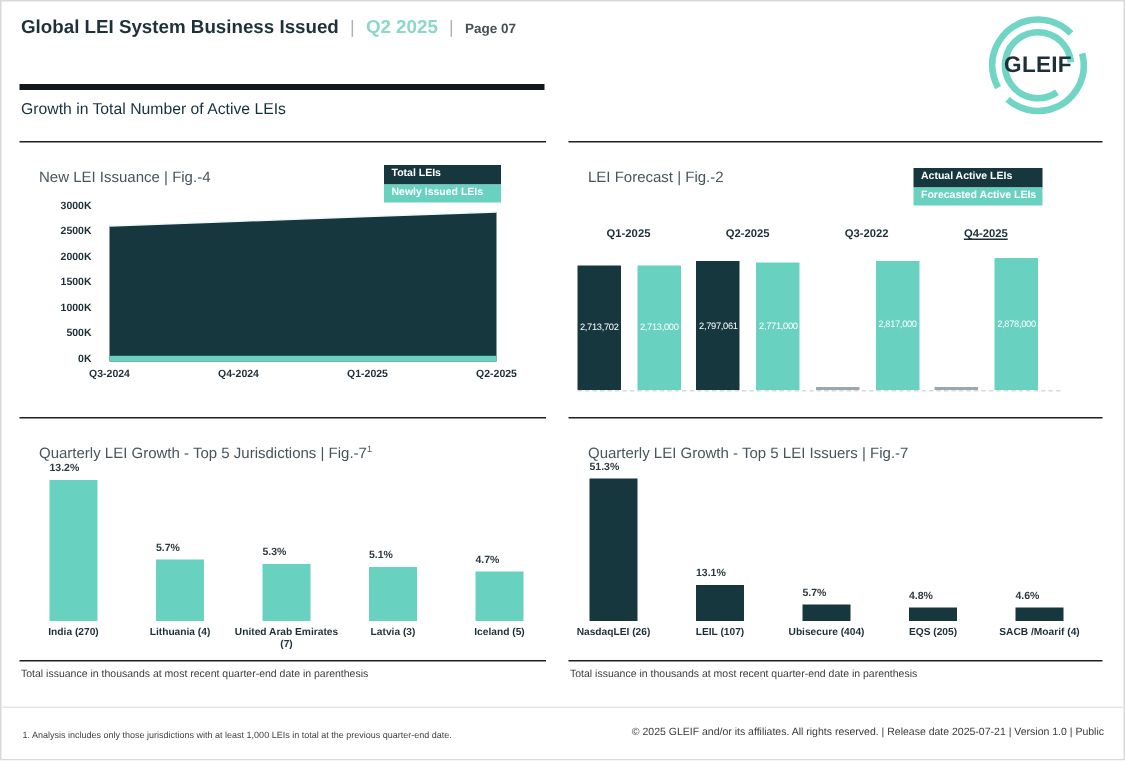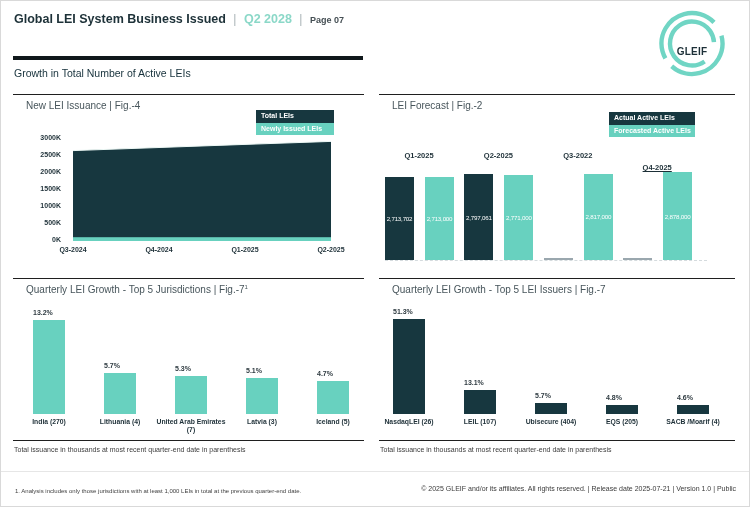--- a/index.html
+++ b/index.html
@@ -8,33 +8,33 @@
 
   
   .hdr{position:absolute;left:13px;top:8px;white-space:nowrap;}
   .t-main{font-weight:bold;font-size:12.5px;color:#1d3138;}
   .t-sep{color:#a9b3b6;font-size:12px;margin:0 3px;font-weight:400;}
   .t-period{font-weight:bold;font-size:12.5px;color:var(--teal-head);}
   .t-page{font-weight:bold;font-size:9px;color:#454f54;}
   .logo{position:absolute;left:656px;top:6px;width:70px;height:72px;}
   .logo svg{position:absolute;left:0;top:0;}
   .logo .ring{fill:none;stroke:var(--logo);stroke-width:4.4px;}
-  .logo-text{position:absolute;left:0;top:8px;width:70px;height:72px;display:flex;align-items:center;
-             justify-content:center;font-weight:bold;font-size:10px;color:#1d3038;letter-spacing:.2px;}
+  .logo-text{position:absolute;left:0;top:0;width:70px;height:72px;display:flex;align-items:center;
+             justify-content:center;font-weight:bold;font-size:15px;color:#1d3038;letter-spacing:.2px;}
 
   .black-bar{position:absolute;left:12px;top:55px;width:350px;height:4px;background:#10181b;}
   .section-title{position:absolute;left:13px;top:66px;margin:0;font-size:10.5px;font-weight:normal;color:#16313b;}
 
   
   .panel{position:absolute;border-top:1.5px solid #1f1f1f;}
   .tl{left:12px;top:93px;width:351px;height:172px;}
   .tr{left:378px;top:93px;width:356px;height:172px;}
   .bl{left:12px;top:277px;width:351px;height:178px;}
   .br{left:378px;top:277px;width:356px;height:178px;}
-  .panel-title{position:absolute;left:1px;top:5px;font-size:10px;color:#47555b;padding-left:12px;}
+  .panel-title{position:absolute;left:1px;top:18px;font-size:10px;color:#47555b;padding-left:12px;}
   .panel-title sup{font-size:6px;}
 
   
   .legend{position:absolute;display:flex;flex-direction:column;}
   .lg4{left:243px;top:15px;width:78px;}
   .lg5{left:230px;top:17px;width:86px;}
   .chip{height:12.5px;line-height:12.5px;padding:0 5px;font-size:7px;font-weight:bold;color:#fff;white-space:nowrap;}
   .chip.dark{background:var(--dark);}
   .chip.teal{background:var(--teal);}
 
@@ -65,21 +65,21 @@
   .fn-right{position:absolute;right:13px;top:13px;font-size:7px;color:#3a3a3a;}
 </style>
 </head>
 <body>
 
 <div class="page">
 
   <div class="hdr">
     <span class="t-main">Global LEI System Business Issued</span>
     <span class="t-sep">|</span>
-    <span class="t-period">Q2 2028</span>
+    <span class="t-period">Q2 2025</span>
     <span class="t-sep">|</span>
     <span class="t-page">Page 07</span>
   </div>
 
   <div class="logo">
     <svg width="70" height="72">
       <circle class="ring" cx="35" cy="36.5" r="30.5" stroke-dasharray="78 10 88 15.6" transform="rotate(-15 35 36.5)"></circle>
       <circle class="ring" cx="35" cy="36.5" r="22" stroke-dasharray="115 23.2" transform="rotate(55 35 36.5)"></circle>
     </svg>
     <div class="logo-text">GLEIF</div>
@@ -133,21 +133,21 @@
           <span>2,797,061</span>
         </div>
         <div class="fbar" style="left: 119.4px; top: 28.2717px; width: 29px; height: 84.7283px; background: rgb(104, 209, 191);">
           <span>2,771,000</span>
         </div>
         <div class="qlabel" style="left: 152.8px; top: 4px;">Q3-2022</div>
         <div class="stub" style="left: 158.8px; top: 111.4px; width: 29px;"></div>
         <div class="fbar" style="left: 198.8px; top: 26.8652px; width: 29px; height: 86.1348px; background: rgb(104, 209, 191);">
           <span>2,817,000</span>
         </div>
-        <div class="qlabel" style="left: 232.2px; top: 16px; text-decoration: underline;">Q4-2025</div>
+        <div class="qlabel" style="left: 232.2px; top: 4px; text-decoration: underline;">Q4-2025</div>
         <div class="stub" style="left: 238.2px; top: 111.4px; width: 29px;"></div>
         <div class="fbar" style="left: 278.2px; top: 25px; width: 29px; height: 88px; background: rgb(104, 209, 191);">
           <span>2,878,000</span>
         </div>
         <div class="dashline" style="left: 0px; top: 113px; width: 322px;"></div>
       </div>
   </section>
 
   <section class="panel bl">
     <div class="panel-title">

